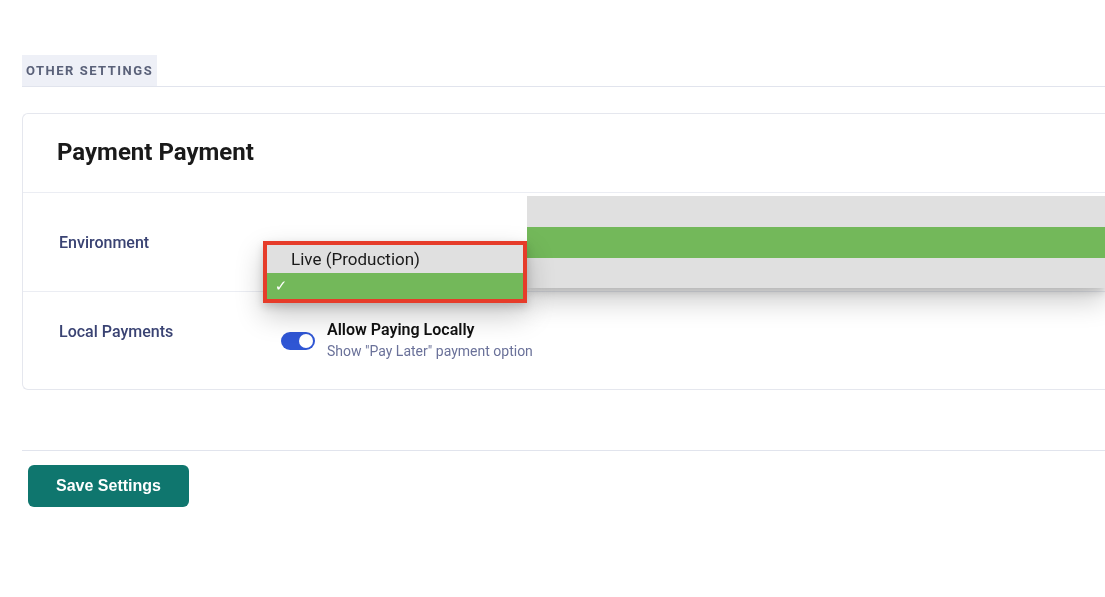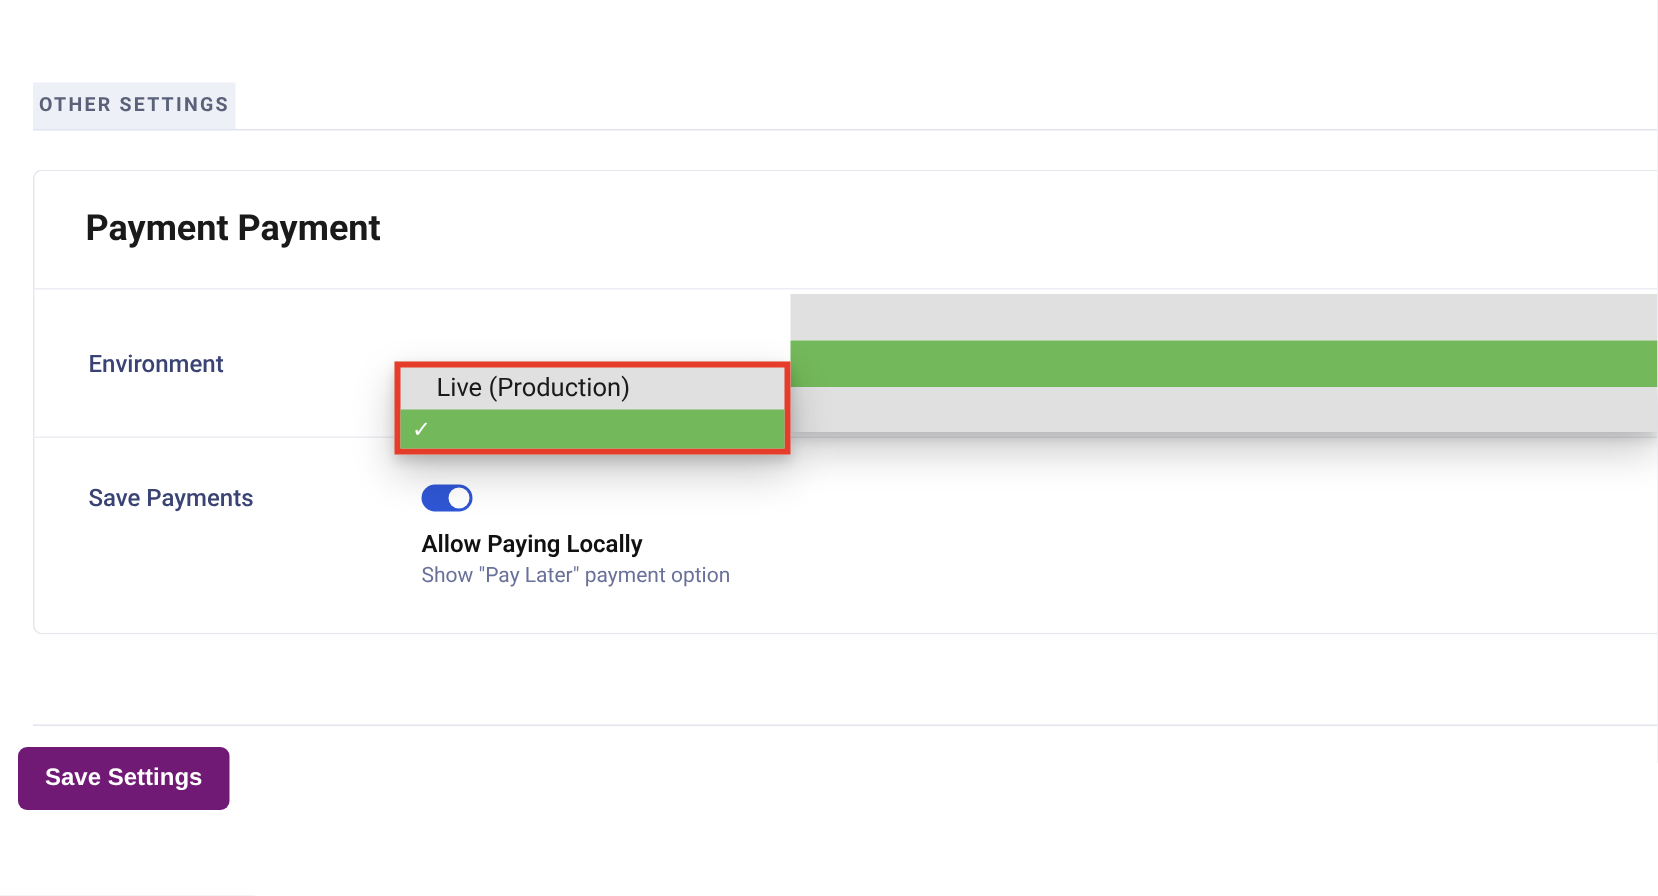--- a/index.html
+++ b/index.html
@@ -131,24 +131,23 @@
       top: 65px;
       height: 30px;
       background: #e0e0e0;
       box-shadow: 0 12px 28px rgba(0,0,0,0.22), 0 4px 8px rgba(0,0,0,0.15);
       z-index: 3;
     }
 
     
     .lp-content {
       display: flex;
-      align-items: flex-start;
+      align-items: center;
       padding: 28px 0 30px 20px;
       gap: 12px;
-      flex-direction: column;
     }
     .toggle {
       width: 34px;
       height: 18px;
       background: #2f56d4;
       border-radius: 18px;
       position: relative;
       cursor: pointer;
       margin-top: 3px;
       flex-shrink: 0;
@@ -175,26 +174,26 @@
 
     .footer-divider {
       height: 1px;
       background: #e1e4ed;
       margin-top: 60px;
       margin-left: 22px;
     }
     .save-btn {
       display: inline-block;
       margin-top: 14px;
-      margin-left: 12px;
-      background: #701a75;
+      margin-left: 28px;
+      background: #0f766e;
       color: #ffffff;
       border: none;
       border-radius: 6px;
-      padding: 12px 18px;
+      padding: 12px 28px;
       font-size: 16px;
       font-weight: 600;
       cursor: pointer;
     }
   </style>
 </head>
 <body>
 
 
 
@@ -216,21 +215,21 @@
           <span>Live (Production)</span>
         </div>
         <div class="dropdown-option selected">
           <span class="check">✓</span>
         </div>
       </div>
     </div>
   </div>
 
   <div class="form-row">
-    <div class="row-label">Save Payments</div>
+    <div class="row-label">Local Payments</div>
     <div class="row-content lp-content">
       <div class="toggle">
         <div class="toggle-knob"></div>
       </div>
       <div class="lp-text">
         <div class="lp-title">Allow Paying Locally</div>
         <div class="lp-sub">Show "Pay Later" payment option</div>
       </div>
     </div>
   </div>

